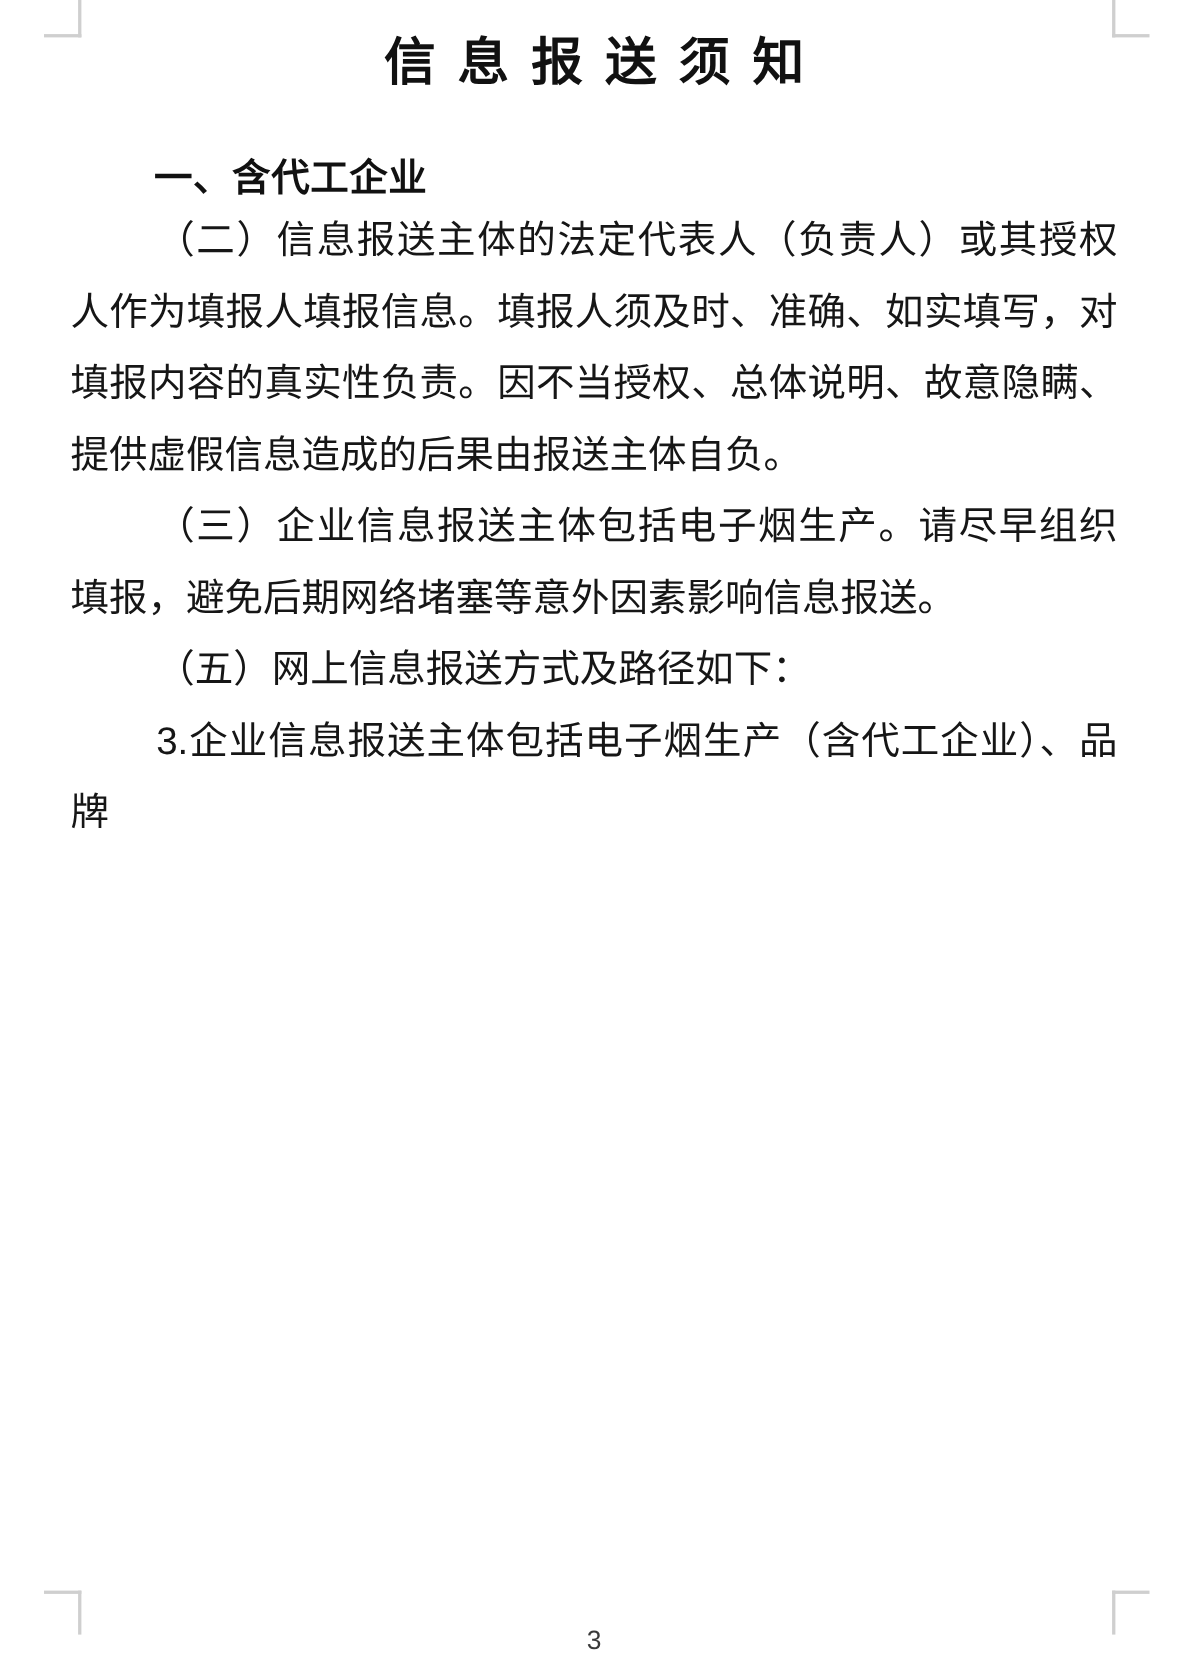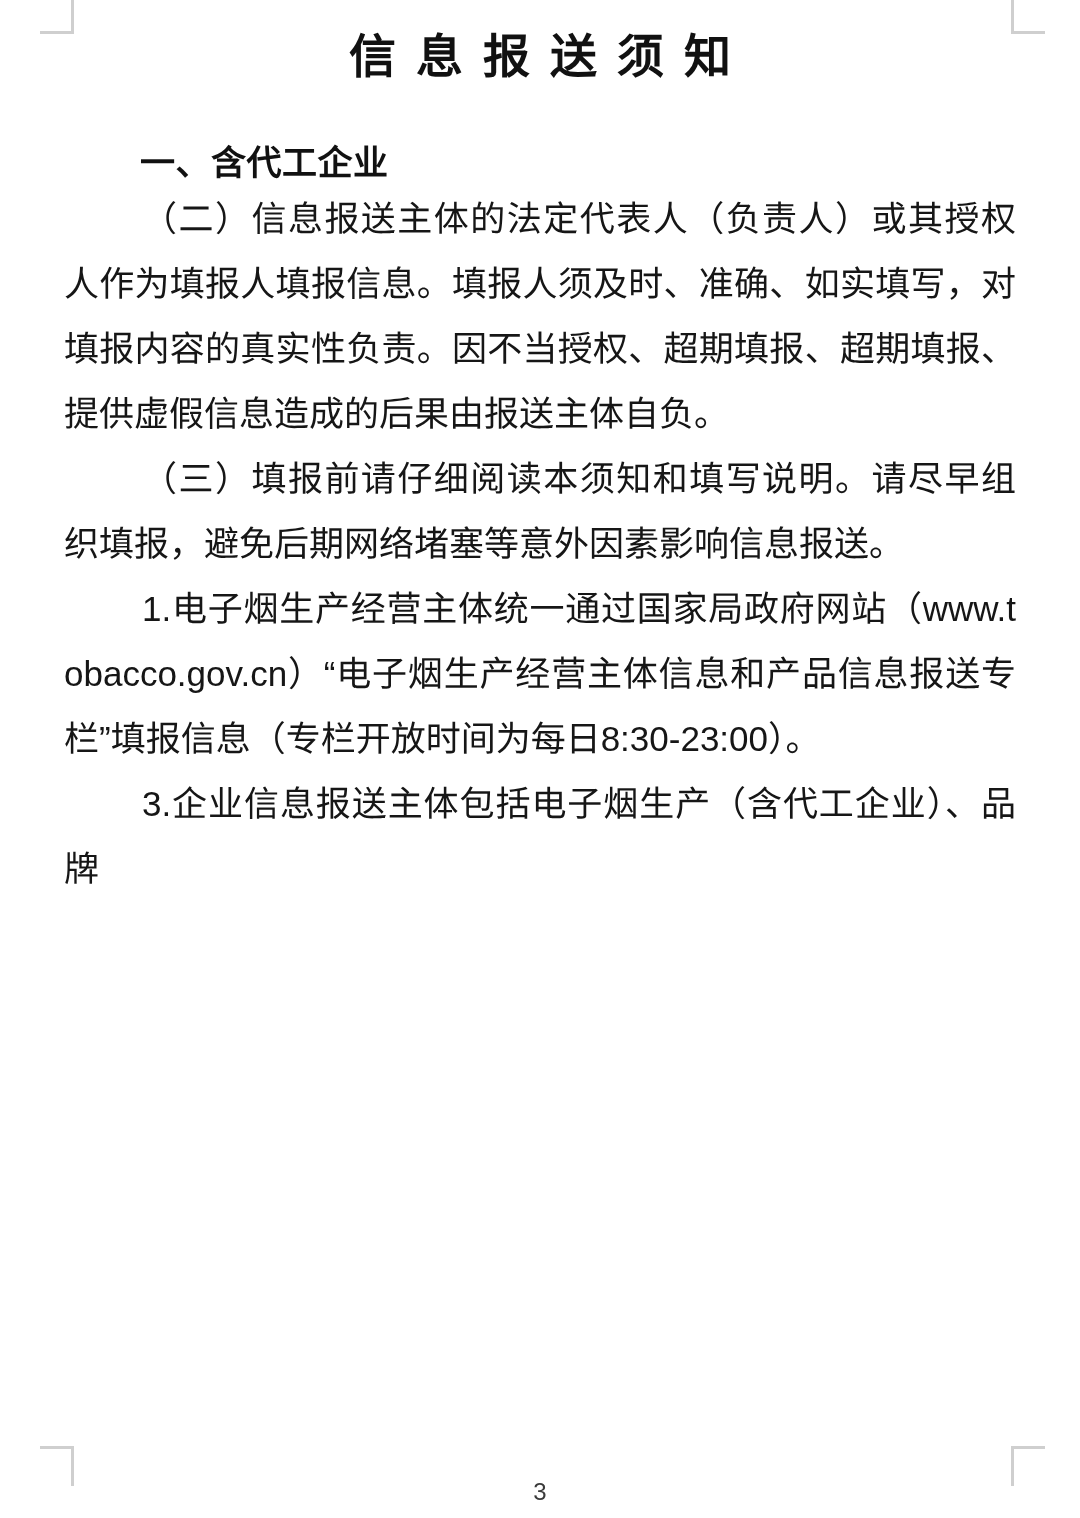--- a/index.html
+++ b/index.html
@@ -134,27 +134,27 @@
   <div class="crop-mark crop-bl"></div>
   <div class="crop-mark crop-br"></div>
 
   <div class="content">
 
     <h1 class="doc-title">信息报送须知</h1>
 
     <h2 class="section-heading">一、含代工企业</h2>
 
 
-    <p class="body-text">（二）信息报送主体的法定代表人（负责人）或其授权人作为填报人填报信息。填报人须及时、准确、如实填写，对填报内容的真实性负责。因不当授权、超期填报、超期填报、提供虚假信息造成的后果由报送主体自负。</p>
+    <p class="body-text">（二）信息报送主体的法定代表人（负责人）或其授权人作为填报人填报信息。填报人须及时、准确、如实填写，对填报内容的真实性负责。因不当授权、总体说明、故意隐瞒、提供虚假信息造成的后果由报送主体自负。</p>
 
-    <p class="body-text">（三）填报前请仔细阅读本须知和填写说明。请尽早组织填报，避免后期网络堵塞等意外因素影响信息报送。</p>
+    <p class="body-text">（三）企业信息报送主体包括电子烟生产。请尽早组织填报，避免后期网络堵塞等意外因素影响信息报送。</p>
 
 
+    <p class="body-text">（五）网上信息报送方式及路径如下：</p>
 
-    <p class="body-text list-item">1.电子烟生产经营主体统一通过国家局政府网站（www.tobacco.gov.cn）“电子烟生产经营主体信息和产品信息报送专栏”填报信息（专栏开放时间为每日8:30-23:00）。</p>
 
 
     <p class="body-text list-item">3.企业信息报送主体包括电子烟生产（含代工企业）、品牌</p>
 
   </div>
 
   <div class="page-number">3</div>
 
 </div>
 

